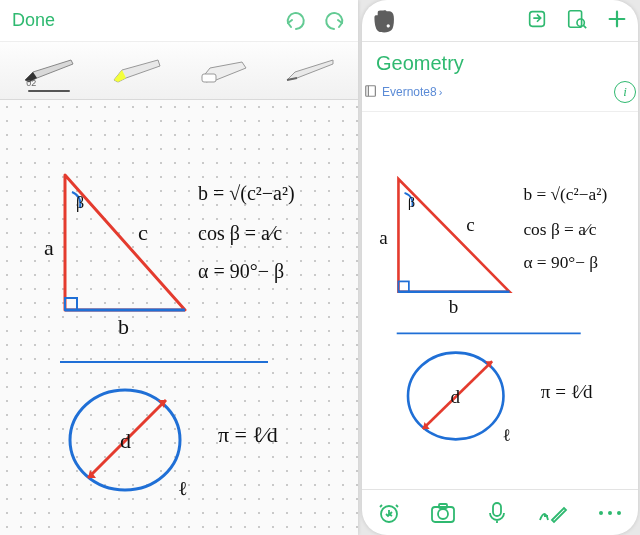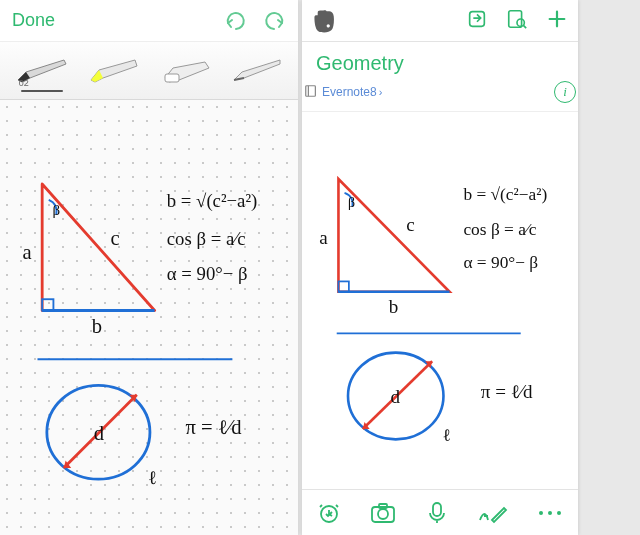--- a/index.html
+++ b/index.html
@@ -11,22 +11,22 @@
     background: #e8e8e8;
     display: flex;
     overflow: hidden;
   }
   .pane {
     background: #fff;
     display: flex;
     flex-direction: column;
     box-shadow: 0 0 4px rgba(0,0,0,.15);
   }
-  .pane-left  { width: 298px; margin-right: 4px; }
-  .pane-right { width: 276px; }
+  .pane-left  { width: 358px; margin-right: 4px; }
+  .pane-right { width: 276px; border-radius: 25px; }
 
   
   .left-header {
     height: 42px;
     display: flex;
     align-items: center;
     padding: 0 12px;
     border-bottom: 1px solid #eee;
   }
   .done-label {

